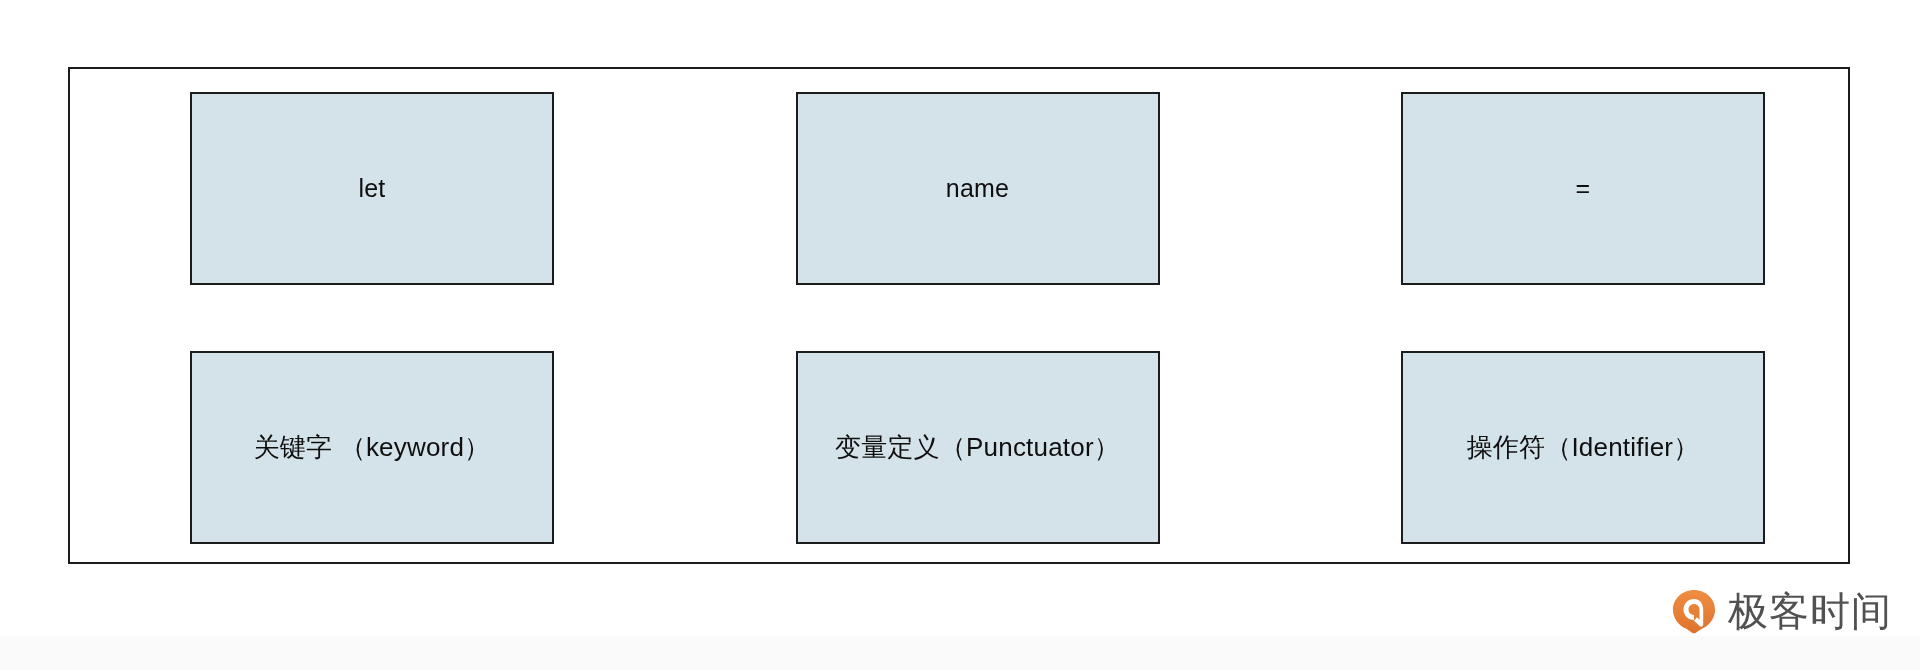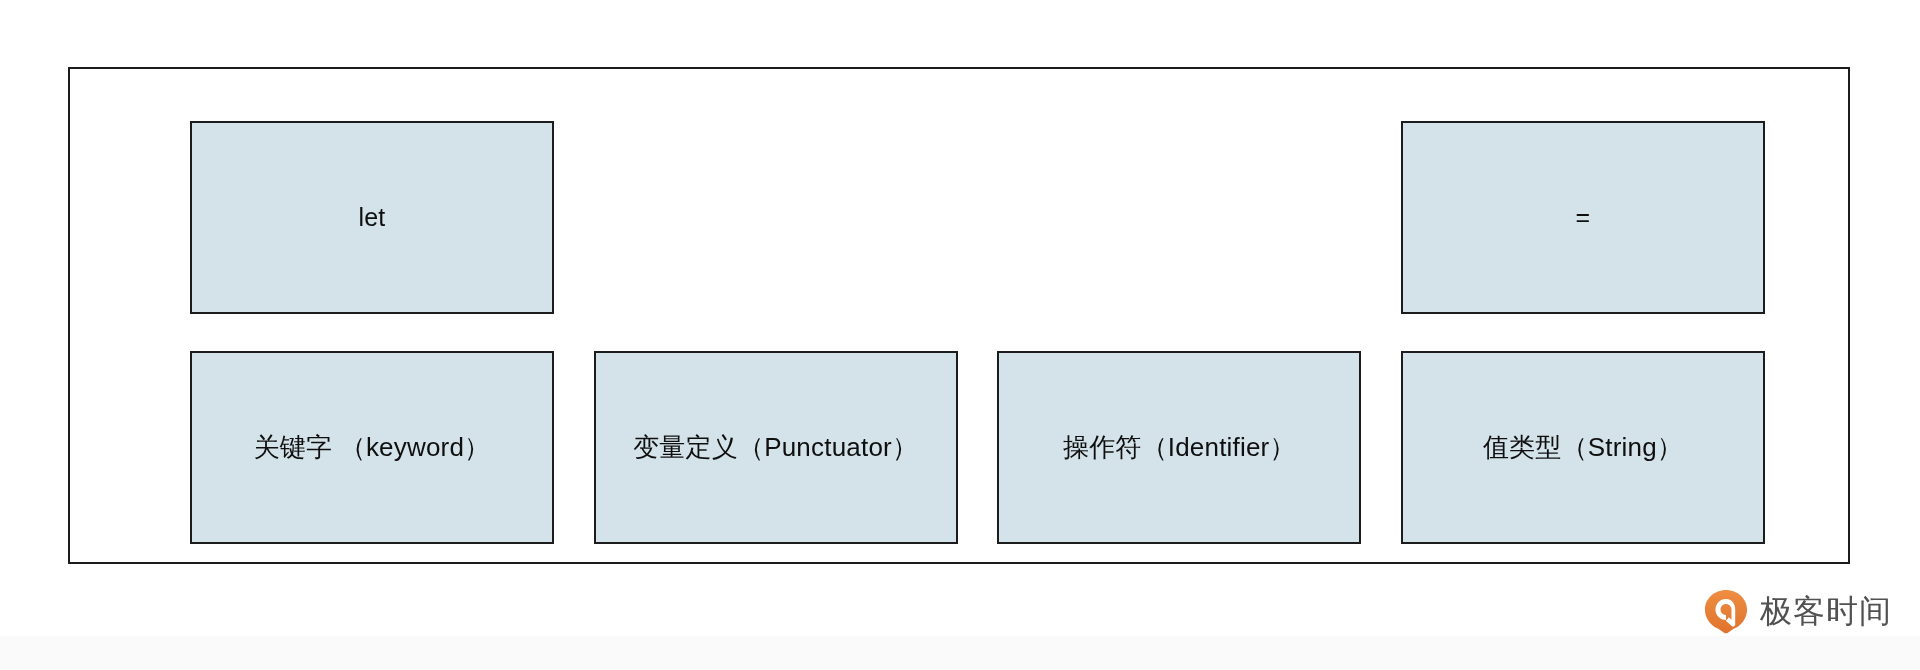--- a/index.html
+++ b/index.html
@@ -44,21 +44,20 @@
     display: flex;
     flex-direction: column;
     justify-content: space-between;
   }
 
   .token-row {
     display: flex;
     justify-content: space-between;
     width: 100%;
     height: 193px;
-    margin-top: 29px;
   }
 
   .token-box {
     box-sizing: border-box;
     width: 364px;
     height: 100%;
     background: #d4e2e9;
     border: 2.5px solid #1c1c1c;
     display: flex;
     align-items: center;
@@ -93,21 +92,21 @@
     align-items: center;
     gap: 11px;
     opacity: 0.96;
   }
   #brand-mark {
     width: 46px;
     height: 46px;
     display: block;
   }
   #brand-name {
-    font-size: 32px;
+    font-size: 40px;
     font-weight: 500;
     color: #4a4a4a;
     letter-spacing: 1px;
     line-height: 1;
     font-family: "DejaVu Sans", "Liberation Sans", sans-serif;
   }
 
   
   #footer-strip {
     position: absolute;
@@ -125,36 +124,36 @@
 
   <div id="diagram-frame">
 
     <div id="token-grid">
 
       <div class="token-row row-tokens">
         <div class="token-box">
           <span class="token-box-label">let</span>
         </div>
         <div class="token-box">
+          <span class="token-box-label">name</span>
+        </div>
+        <div class="token-box">
           <span class="token-box-label">=</span>
         </div>
       </div>
 
       <div class="token-row row-types">
         <div class="token-box">
           <span class="token-box-label">关键字 （keyword）</span>
         </div>
         <div class="token-box">
           <span class="token-box-label">变量定义（Punctuator）</span>
         </div>
         <div class="token-box">
           <span class="token-box-label">操作符（Identifier）</span>
-        </div>
-        <div class="token-box">
-          <span class="token-box-label">值类型（String）</span>
         </div>
       </div>
 
     </div>
   </div>
 
   <div id="brand-watermark">
     <svg id="brand-mark" viewBox="0 0 48 48">
       <defs>
         <linearGradient id="gtgrad" x1="0" y1="0" x2="0" y2="1">

